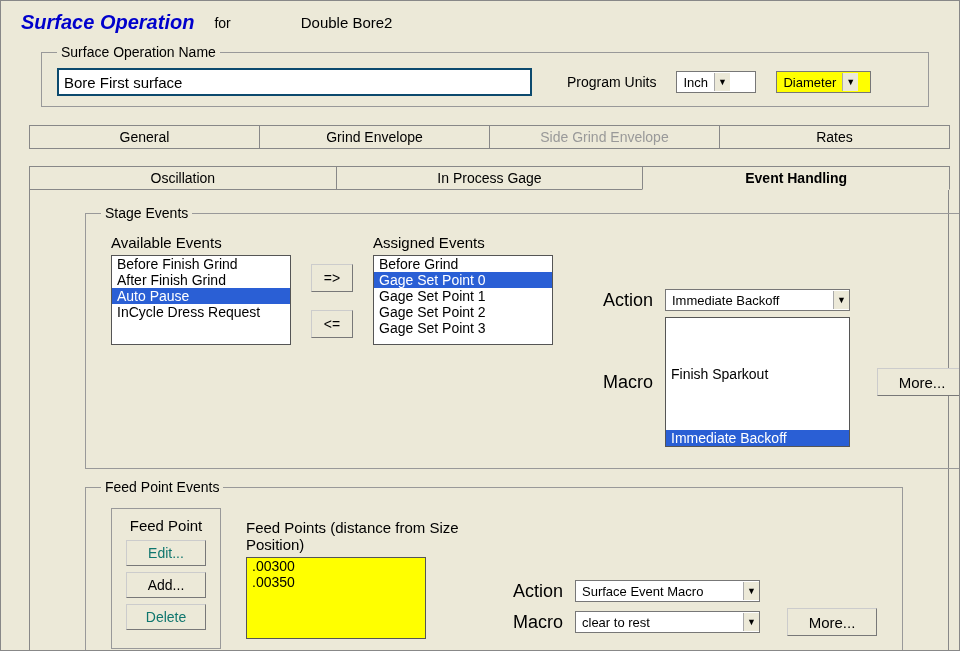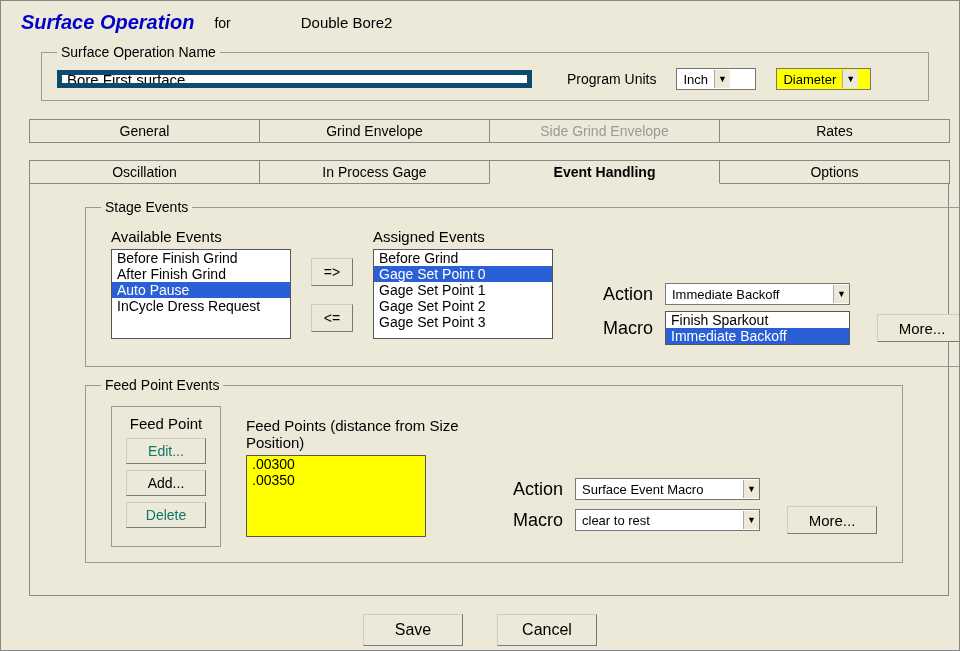--- a/index.html
+++ b/index.html
@@ -30,23 +30,23 @@
     fieldset {
       border: 1px solid #999;
       margin: 5px 30px 10px 40px;
       padding: 8px 15px 10px 15px;
       position: relative;
     }
     legend { font-size: 14px; padding: 0 4px; }
     .name-row { display: flex; align-items: center; gap: 20px; }
     .name-input {
       width: 475px;
-      height: 18px;
+      height: 28px;
       font-size: 15px;
-      border: 5px solid #0c4a6e;
+      border: 2px solid #0c4a6e;
       background: #fff;
       padding: 0 5px;
     }
     .units-label { margin-left: 15px; font-size: 14px; }
     .combo {
       display: inline-flex;
       align-items: center;
       border: 1px solid #777;
       background: #fff;
       height: 22px;
@@ -102,21 +102,21 @@
       cursor: pointer;
     }
     .action-block { margin-left: 30px; margin-top: 55px; }
     .action-row { display: flex; align-items: center; gap: 12px; margin-bottom: 6px; }
     .action-label { font-size: 18px; width: 50px; }
     .action-combo { width: 185px; }
     .macro-list {
       border: 1px solid #555; background: #fff;
       width: 185px; font-size: 14px;
     }
-    .macro-list .opt { padding: 0 5px; }
+    .macro-list .opt { padding: 0 5px; margin-top: 48px; }
     .macro-list .opt.selected { background: #2a5fd5; color: #fff; }
     .more-btn {
       width: 90px; height: 28px;
       border: 1px outset #ccc;
       background: #ece9d8;
       font-size: 15px;
       cursor: pointer;
       margin-left: 15px;
     }
     .feed-events { margin-top: 10px; }
@@ -186,21 +186,20 @@
   <div class="tab-row">
     <div class="tab">General</div>
     <div class="tab">Grind Envelope</div>
     <div class="tab disabled">Side Grind Envelope</div>
     <div class="tab">Rates</div>
   </div>
   <div class="tab-row">
     <div class="tab">Oscillation</div>
     <div class="tab">In Process Gage</div>
     <div class="tab active">Event Handling</div>
-    <div class="tab">Options</div>
   </div>
 
   <div class="tab-content">
 
     <fieldset class="stage-events">
       <legend>Stage Events</legend>
       <div class="stage-body">
         <div>
           <span class="col-label">Available Events</span>
           <div class="listbox">

